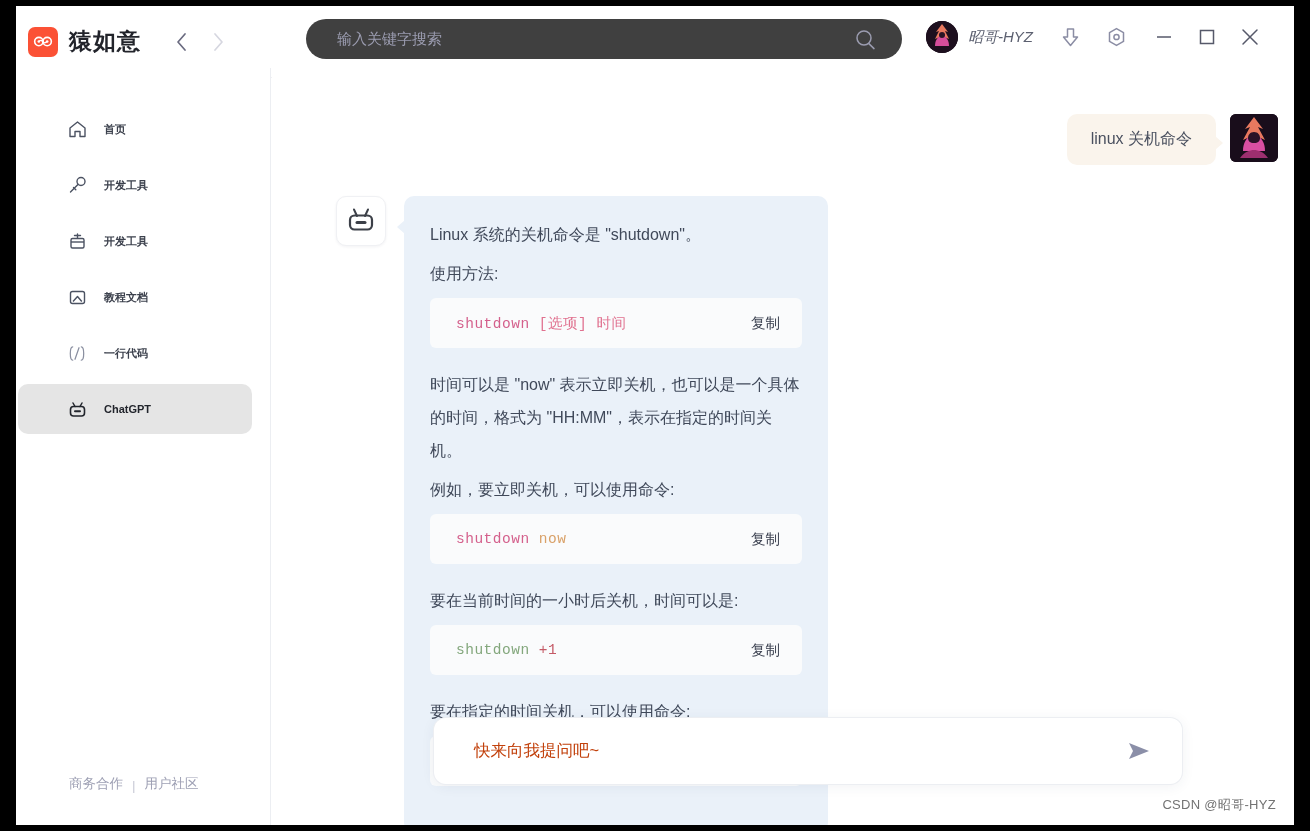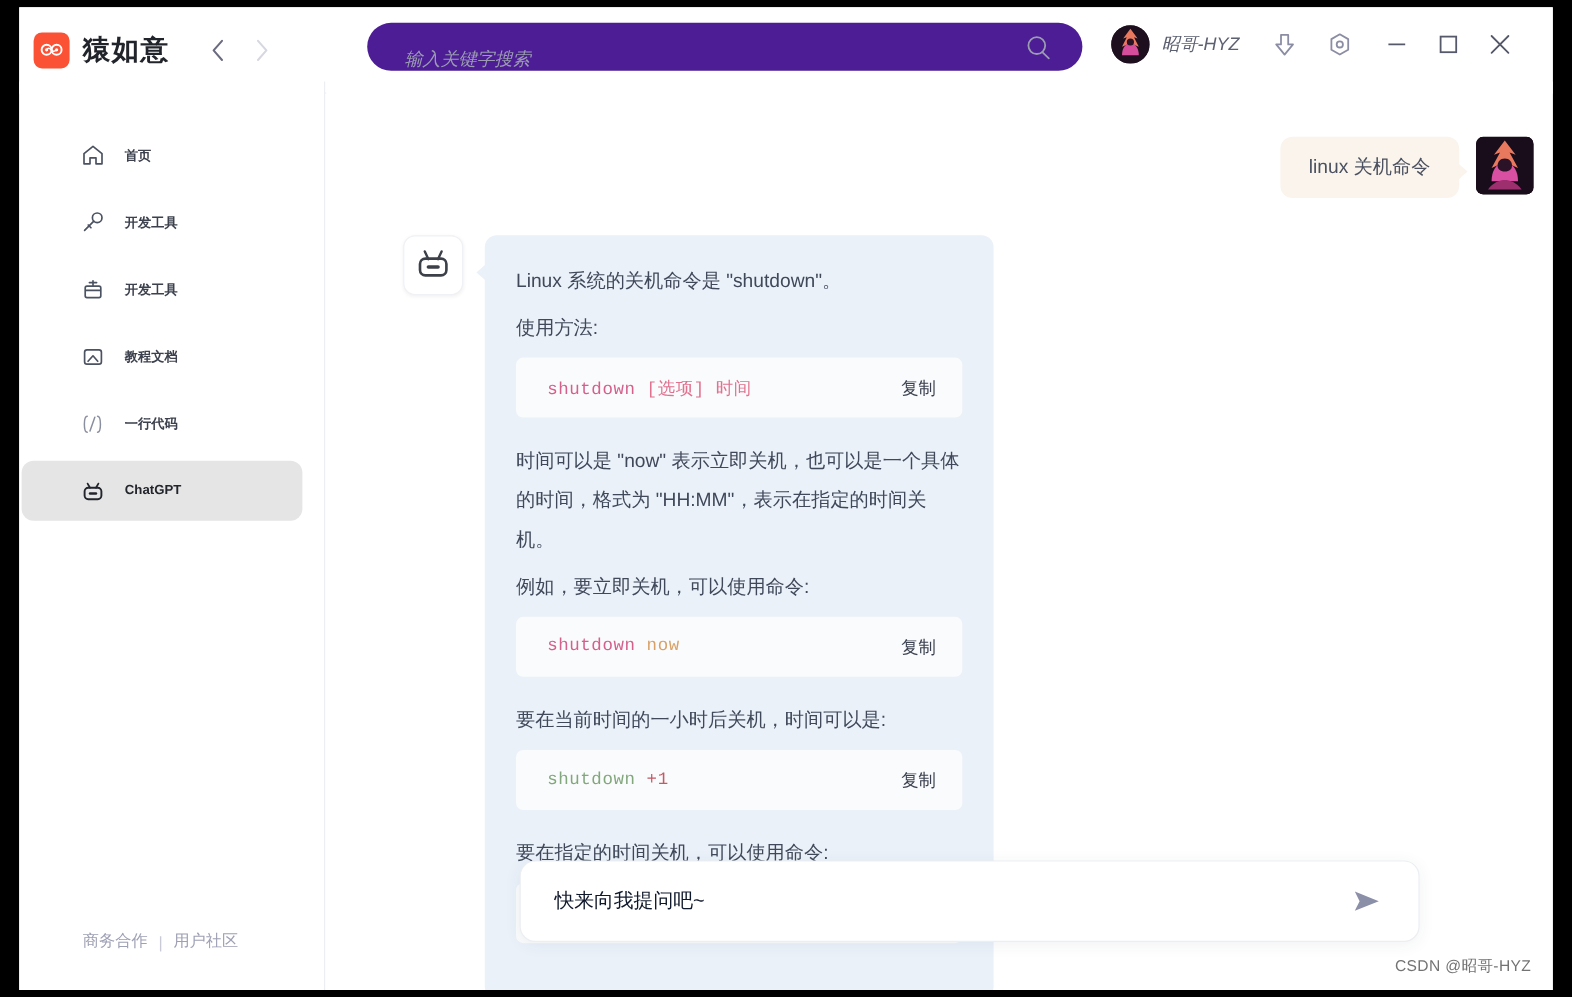--- a/index.html
+++ b/index.html
@@ -34,22 +34,22 @@
   .brand {
     margin-left: 11px;
     font-size: 23px; font-weight: bold; color: #22242b;
     letter-spacing: 1px;
   }
   .navarrows { display: flex; align-items: center; margin-left: 32px; gap: 21px; }
   .navarrow { width: 16px; height: 24px; display: flex; align-items: center; justify-content: center; cursor: pointer; }
   .searchbar {
     position: absolute; left: 290px; top: 13px;
     width: 596px; height: 40px;
-    background: #4c1d95; border-radius: 20px;
-    display: flex; align-items: flex-end; font-style: italic;
+    background: #404040; border-radius: 20px;
+    display: flex; align-items: center;
   }
   .searchbar .ph {
     margin-left: 31px; font-size: 15px; color: #9b9cb0;
   }
   .search-ico { position: absolute; right: 26px; top: 10px; }
   .userzone {
     position: absolute; left: 910px; top: 0; height: 62px;
     display: flex; align-items: center;
   }
   .avatar-top {
@@ -185,21 +185,21 @@
   .inputbar {
     position: absolute; left: 162px; bottom: 41px;
     width: 748px; height: 66px;
     background: #ffffff;
     border-radius: 12px;
     box-shadow: 0 0 0 1px #eceef2, 0 2px 14px rgba(40,50,80,0.07);
     display: flex; align-items: center;
     z-index: 5;
   }
   .inputbar .ph {
-    margin-left: 28px; font-size: 16.5px; color: #0f172a;
+    margin-left: 40px; font-size: 16.5px; color: #c2410c;
     flex: 1;
   }
   .sendbtn {
     margin-right: 28px; width: 30px; height: 30px;
     display: flex; align-items: center; justify-content: center;
     cursor: pointer;
   }
 
   
   .watermark {

